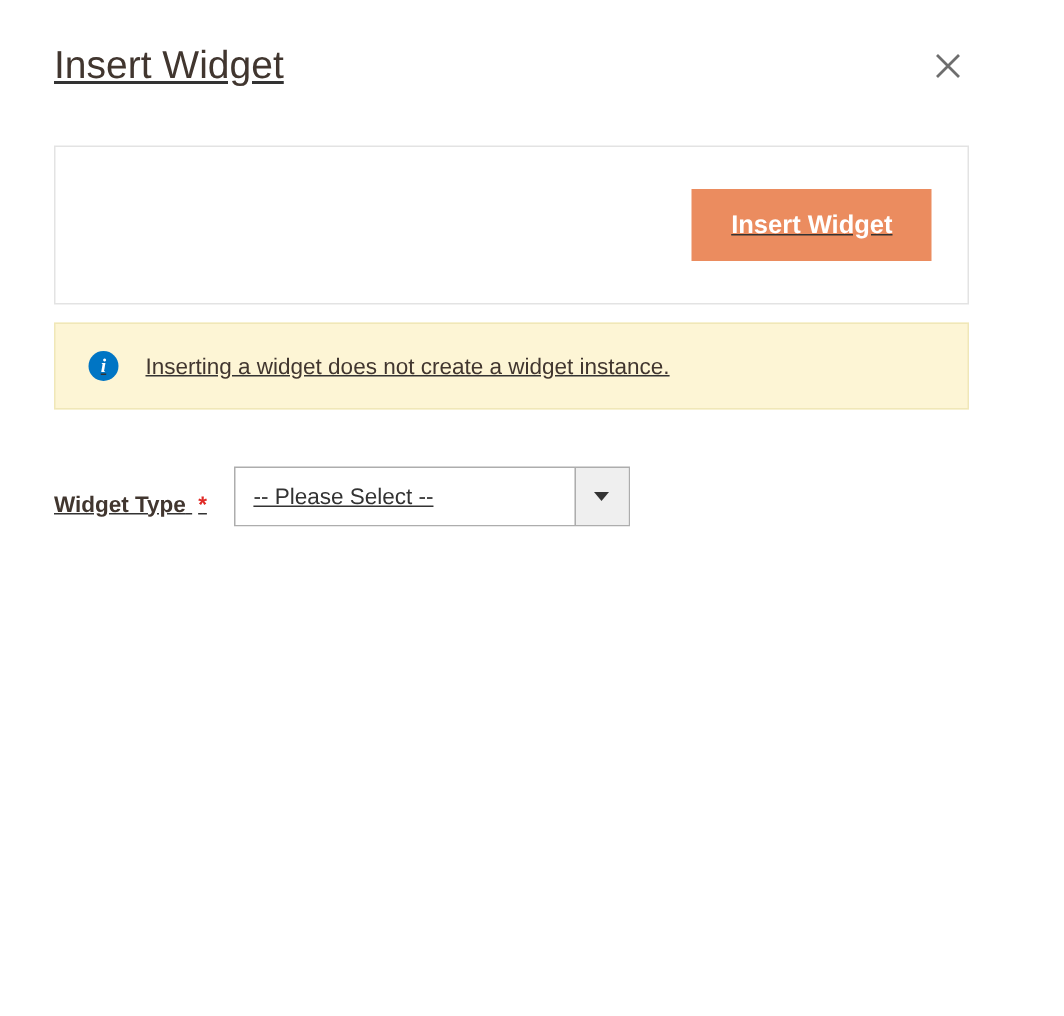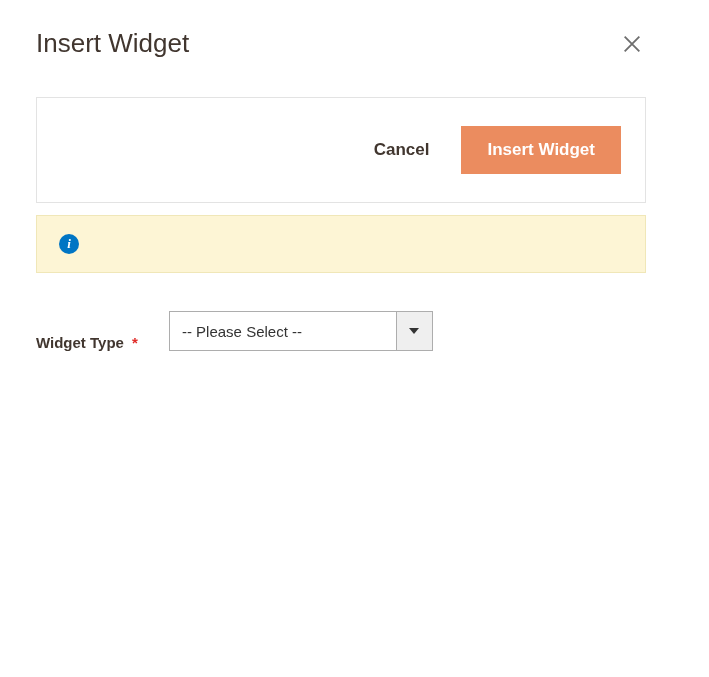--- a/index.html
+++ b/index.html
@@ -1,28 +1,28 @@
 <!DOCTYPE html>
 <html><head>
 <meta charset="utf-8">
 <style>
 * { box-sizing: border-box; margin: 0; padding: 0; }
 body { font-family: 'Helvetica Neue', Helvetica, Arial, sans-serif; background: #fff; color: #333; }
-.modal { width: 682px; position: relative; }
+.modal { width: 682px; position: relative; text-decoration: underline; }
 .modal-header { display: flex; align-items: center; justify-content: space-between; padding: 28px 36px 20px 36px; }
 .modal-title { font-size: 26px; font-weight: 400; color: #41362f; }
 .close-btn { width: 28px; height: 28px; display: flex; align-items: center; justify-content: center; cursor: pointer; background: none; border: none; }
 .close-btn svg { width: 22px; height: 22px; stroke: #6e6e6e; stroke-width: 2; }
 .toolbar { background: #fff; border: 1px solid #e3e3e3; margin: 18px 36px 0 36px; padding: 28px 24px; display: flex; justify-content: flex-end; gap: 18px; align-items: center; }
 .btn-cancel { background: none; border: none; font-size: 17px; color: #41362f; font-weight: 600; cursor: pointer; padding: 10px 14px; }
 .btn-primary { background: #eb8c5f; color: #fff; border: none; font-size: 17px; font-weight: 600; padding: 14px 26px; cursor: pointer; }
 .info-bar { margin: 12px 36px 0 36px; background: #fdf5d5; border: 1px solid #f0e7b8; padding: 18px 22px; display: flex; align-items: center; gap: 18px; }
 .info-icon { width: 20px; height: 20px; border-radius: 50%; background: #0075c4; color: #fff; display: flex; align-items: center; justify-content: center; font-family: Georgia, serif; font-style: italic; font-weight: bold; font-size: 13px; flex-shrink: 0; }
 .info-text { font-size: 15px; color: #41362f; }
-.form-row { margin: 38px 36px 0 36px; display: flex; align-items: flex-end; gap: 31px; position: relative; }
+.form-row { margin: 38px 36px 0 36px; display: flex; align-items: center; gap: 18px; position: relative; }
 .field-label { font-size: 15px; font-weight: 600; color: #41362f; padding-top: 10px; white-space: nowrap; }
 .required { color: #e02b27; margin-left: 4px; }
 .select-wrapper { position: relative; width: 264px; border-radius: 20px; }
 .select-box { width: 100%; height: 40px; border: 1px solid #adadad; display: flex; align-items: stretch; background: #fff; }
 .select-value { flex: 1; padding: 0 12px; display: flex; align-items: center; font-size: 15px; color: #333; cursor: default; }
 .select-arrow { width: 36px; border-left: 1px solid #adadad; background: #efefef; display: flex; align-items: center; justify-content: center; cursor: pointer; }
 .select-arrow svg { width: 10px; height: 6px; fill: #333; }
 .options-list { position: absolute; top: 40px; left: 0; width: 264px; border: 1px solid #666; background: #fff; z-index: 10; }
 .option { padding: 2px 10px; font-size: 16px; color: #303030; cursor: pointer; line-height: 1.55; }
 .option.selected { background: #d0d0d0; color: #707070; }
@@ -35,26 +35,26 @@
   <div class="modal-header">
     <h1 class="modal-title">Insert Widget</h1>
     <button class="close-btn">
       <svg viewBox="0 0 24 24" fill="none">
           <path d="M4 4 L20 20 M20 4 L4 20"></path>
         </svg>
     </button>
   </div>
 
   <div class="toolbar">
-    <button class="btn-cancel">Cancel</button>
     <button class="btn-primary">Insert Widget</button>
   </div>
 
   <div class="info-bar">
     <span class="info-icon">i</span>
+    <span class="info-text">Inserting a widget does not create a widget instance.</span>
   </div>
 
   <div class="form-row">
     <label class="field-label">
       <span>Widget Type</span>
       <span class="required">*</span>
     </label>
 
     <div class="select-wrapper">
       <div class="select-box">

